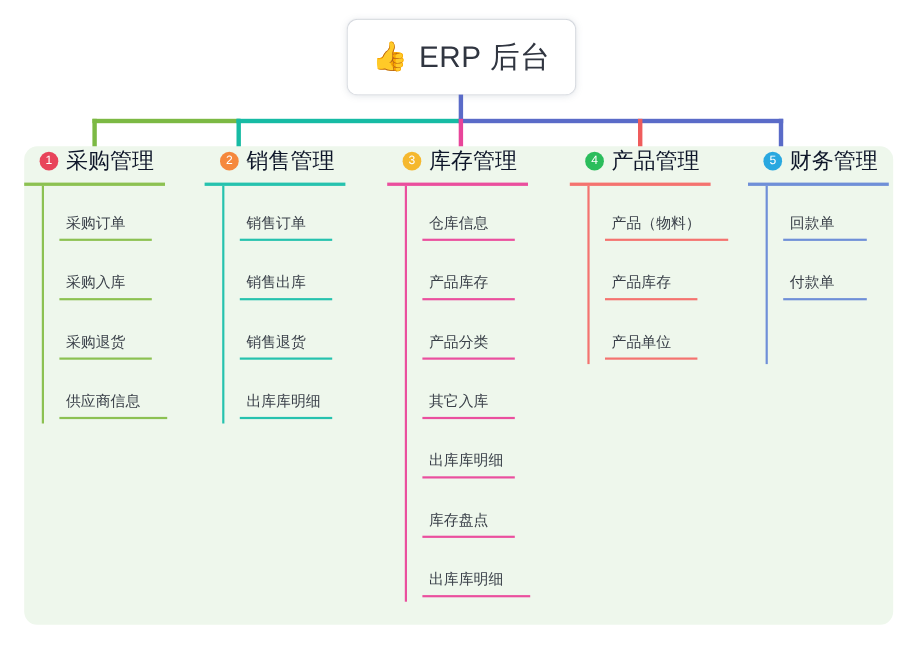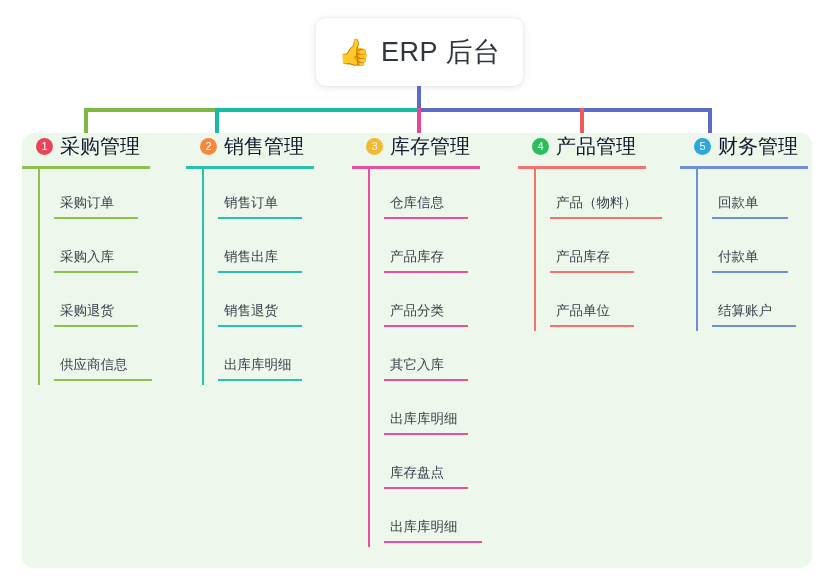--- a/index.html
+++ b/index.html
@@ -290,22 +290,18 @@
           <div class="col-body">
             <div class="trunk" style="background: rgb(111, 143, 216); height: 162px;"></div>
             <div class="item">
               <span class="item-label">回款单</span>
               <div class="item-rule" style="width: 76px; background: rgb(111, 143, 216);"></div>
             </div>
             <div class="item">
               <span class="item-label">付款单</span>
               <div class="item-rule" style="width: 76px; background: rgb(111, 143, 216);"></div>
             </div>
-            <div class="item">
-              <span class="item-label">结算账户</span>
-              <div class="item-rule" style="width: 84px; background: rgb(111, 143, 216);"></div>
-            </div>
           </div>
         </div>
       </div>
   </div>
 
 </div>
 
 </body></html>

